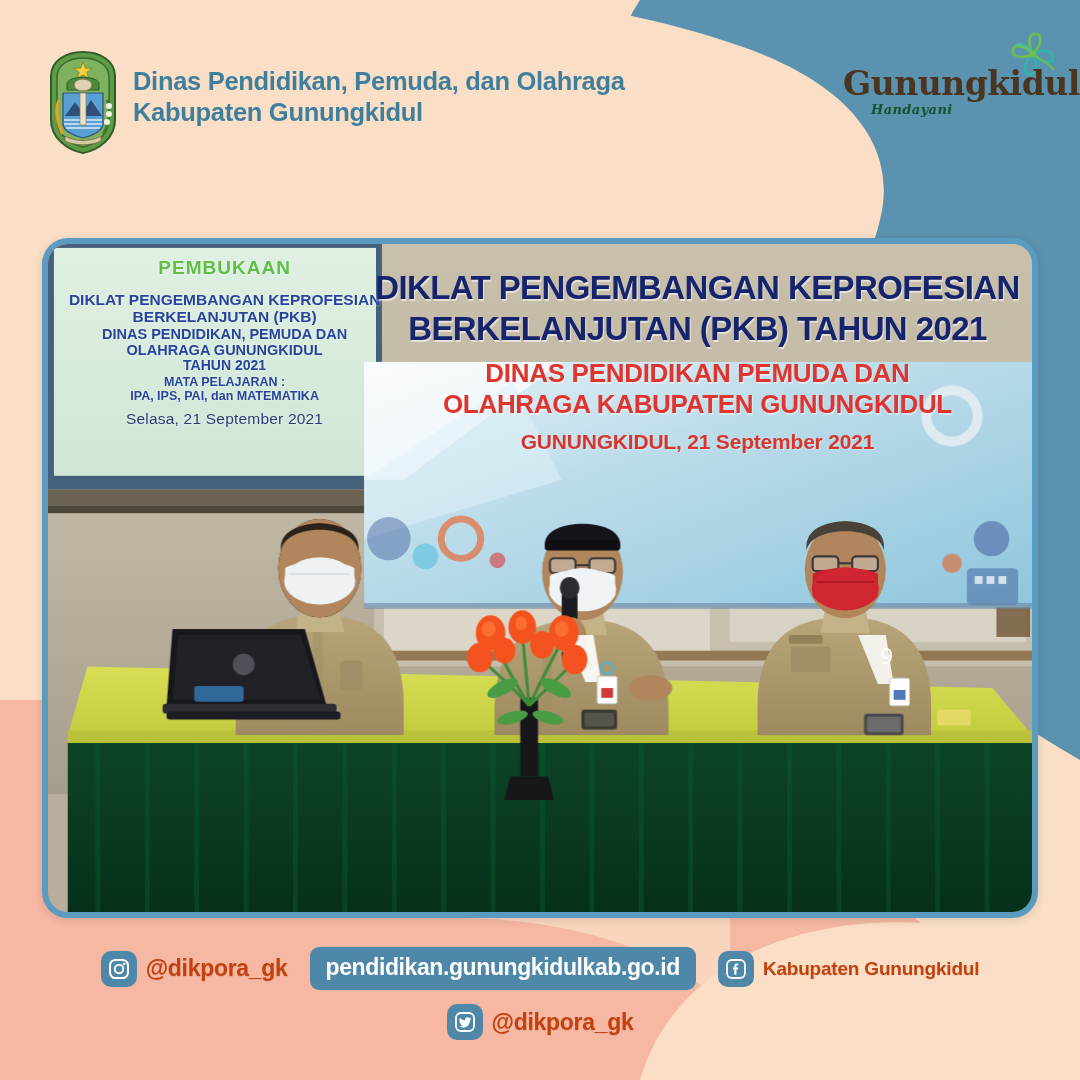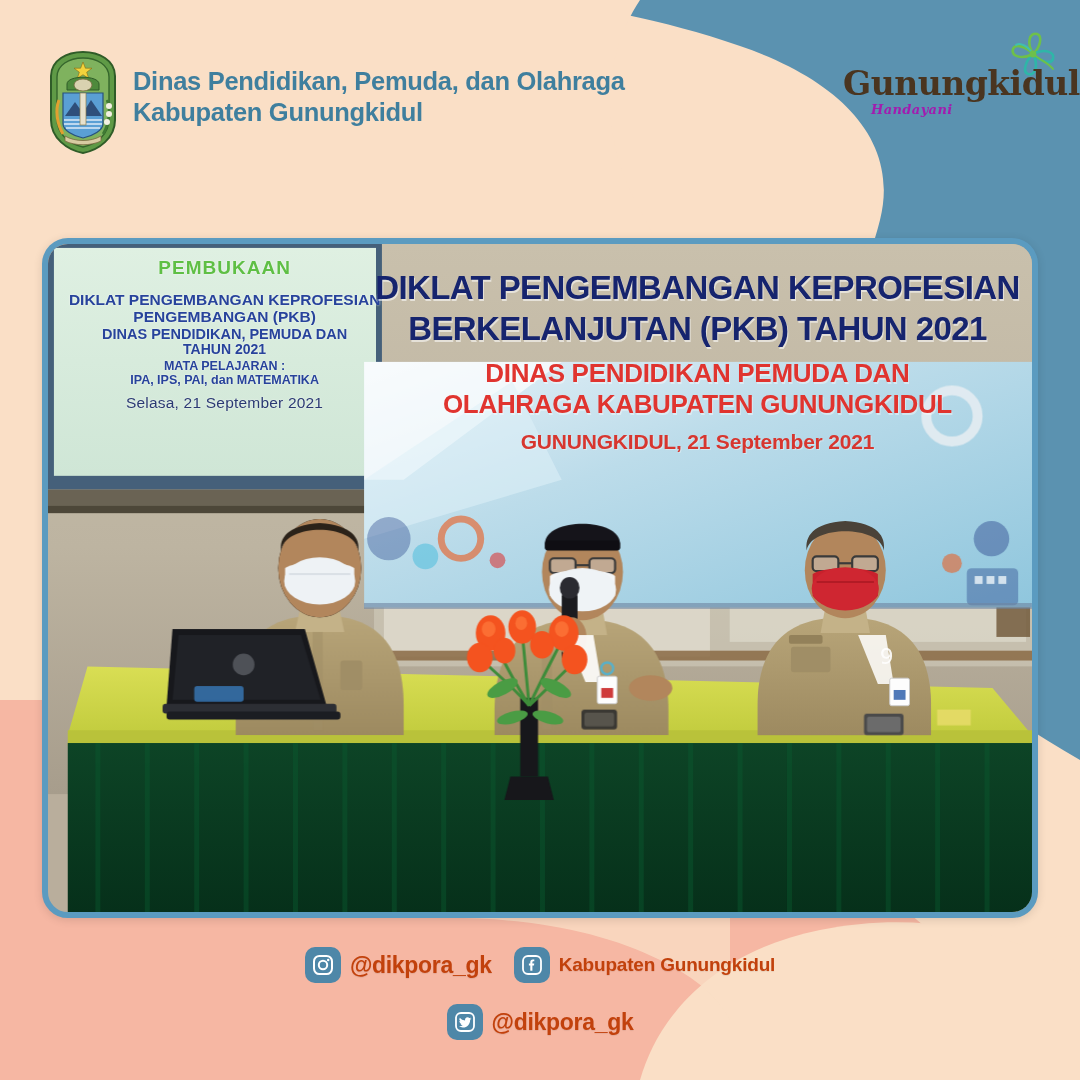--- a/index.html
+++ b/index.html
@@ -59,21 +59,21 @@
     letter-spacing:-0.5px;
     color:#4a3520;
     white-space:nowrap;
   }
   #brand-tag {
     position:absolute; left:28px; top:62px;
     font-family:"DejaVu Serif", serif;
     font-style:italic;
     font-weight:bold;
     font-size:13px;
-    color:#a21caf;
+    color:#14532d;
     letter-spacing:0.4px;
   }
   #brand-flower {
     position:absolute; right:-4px; top:-16px;
     width:58px; height:58px;
   }
 
   
   #photo-card {
     position:absolute;
@@ -504,22 +504,23 @@
         <rect x="543" y="477" width="30" height="14" rx="2" fill="#57544c"></rect>
         <rect x="826" y="478" width="40" height="22" rx="3" fill="#4a4a4a"></rect>
         <rect x="829" y="481" width="34" height="16" rx="2" fill="#6b6b6b"></rect>
 
         <rect x="900" y="474" width="34" height="16" fill="#e8dc6a" opacity="0.85"></rect>
       </svg>
 
       <div id="screen-text">
         <span class="sl sl-title">PEMBUKAAN</span>
         <span class="sl sl-a">DIKLAT PENGEMBANGAN KEPROFESIAN</span>
-        <span class="sl sl-b">PENGEMBANGAN (PKB)</span>
+        <span class="sl sl-b">BERKELANJUTAN (PKB)</span>
         <span class="sl sl-c">DINAS PENDIDIKAN, PEMUDA DAN</span>
+        <span class="sl sl-d">OLAHRAGA GUNUNGKIDUL</span>
         <span class="sl sl-e">TAHUN 2021</span>
         <span class="sl sl-f">MATA PELAJARAN :</span>
         <span class="sl sl-g">IPA, IPS, PAI, dan MATEMATIKA</span>
         <span class="sl sl-date">Selasa, 21 September 2021</span>
       </div>
 
       <div id="banner-text">
         <span class="bl bl-1">DIKLAT PENGEMBANGAN KEPROFESIAN</span>
         <span class="bl bl-2">BERKELANJUTAN (PKB) TAHUN 2021</span>
         <span class="bl bl-3">DINAS PENDIDIKAN PEMUDA DAN</span>
@@ -538,20 +539,21 @@
         <span class="sicon">
           <svg width="24" height="24" viewBox="0 0 24 24">
             <rect x="3" y="3" width="18" height="18" rx="5.4" fill="none" stroke="#ffffff" stroke-width="2"></rect>
             <circle cx="12" cy="12" r="4.2" fill="none" stroke="#ffffff" stroke-width="2"></circle>
             <circle cx="17.2" cy="6.9" r="1.25" fill="#ffffff"></circle>
           </svg>
         </span>
         <span class="shandle">@dikpora_gk</span>
       </div>
 
+      <div id="website-pill">pendidikan.gunungkidulkab.go.id</div>
 
       <div class="social-item">
         <span class="sicon">
           <svg width="24" height="24" viewBox="0 0 24 24">
             <rect x="3" y="3" width="18" height="18" rx="5" fill="none" stroke="#ffffff" stroke-width="1.8"></rect>
             <path d="M14.3 8.3h-1.1c-.45 0-.8.35-.8.9v1.3h1.85l-.3 2.1h-1.55v5.1h-2.1v-5.1H8.9v-2.1h1.4V9.1c0-1.5.95-2.5 2.4-2.5h1.6z" fill="#ffffff"></path>
           </svg>
         </span>
         <span class="shandle small">Kabupaten Gunungkidul</span>
       </div>

